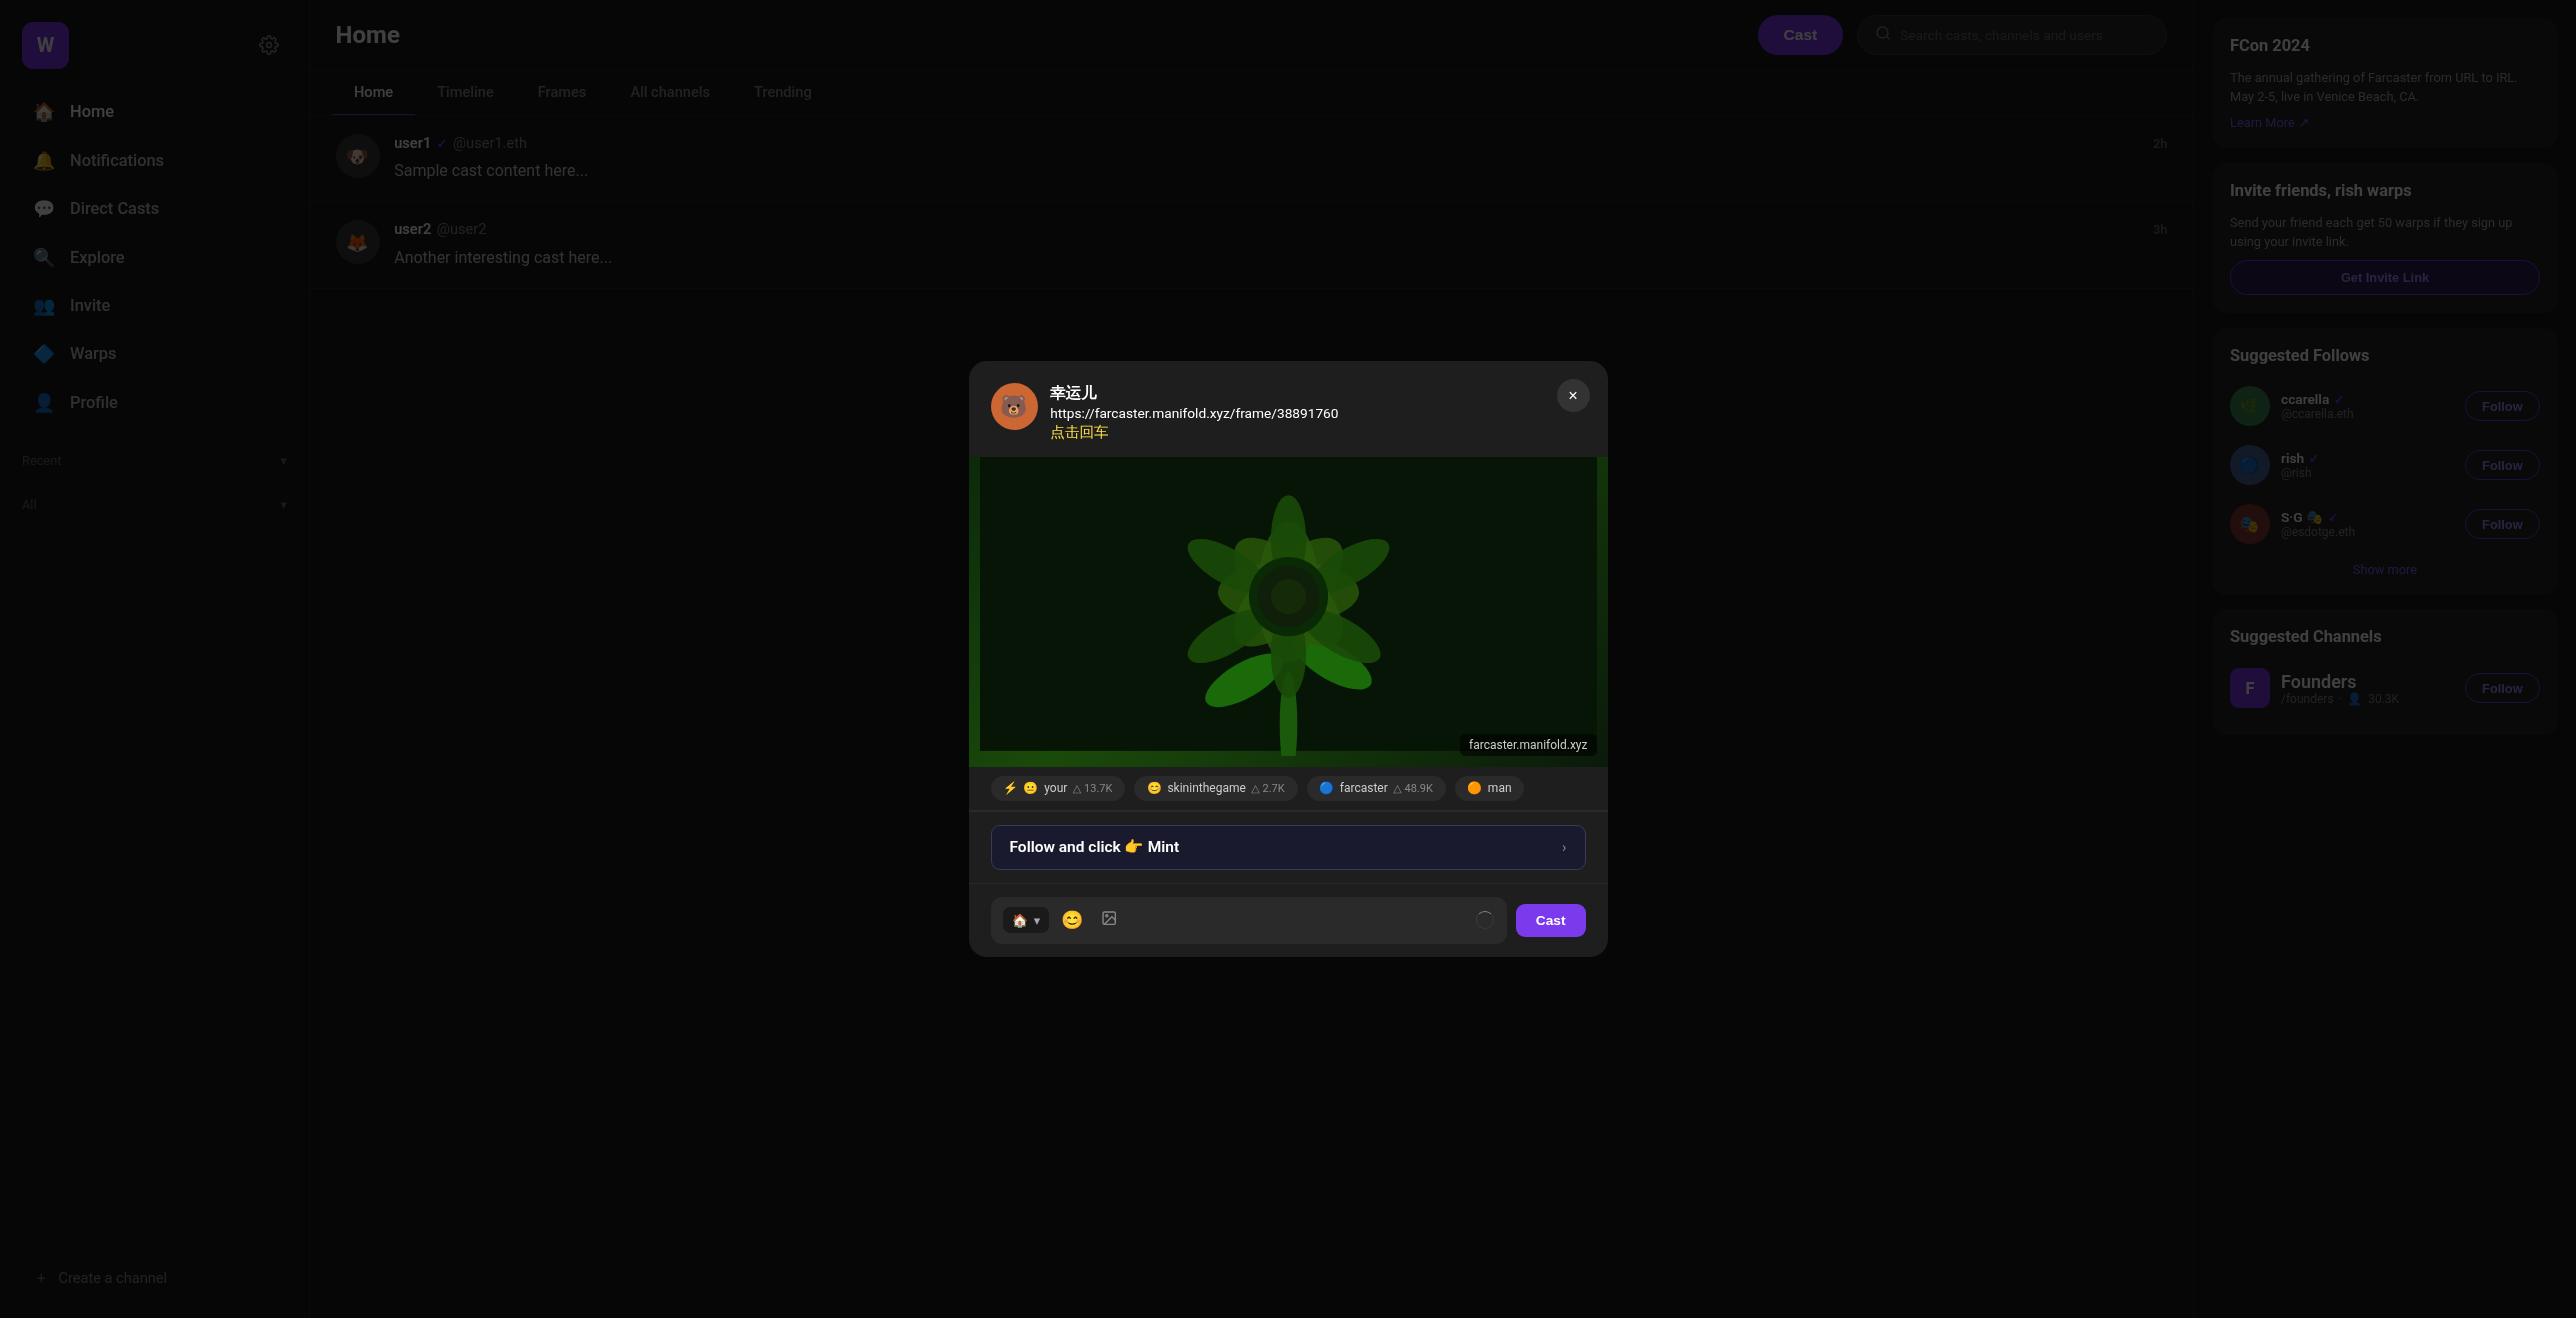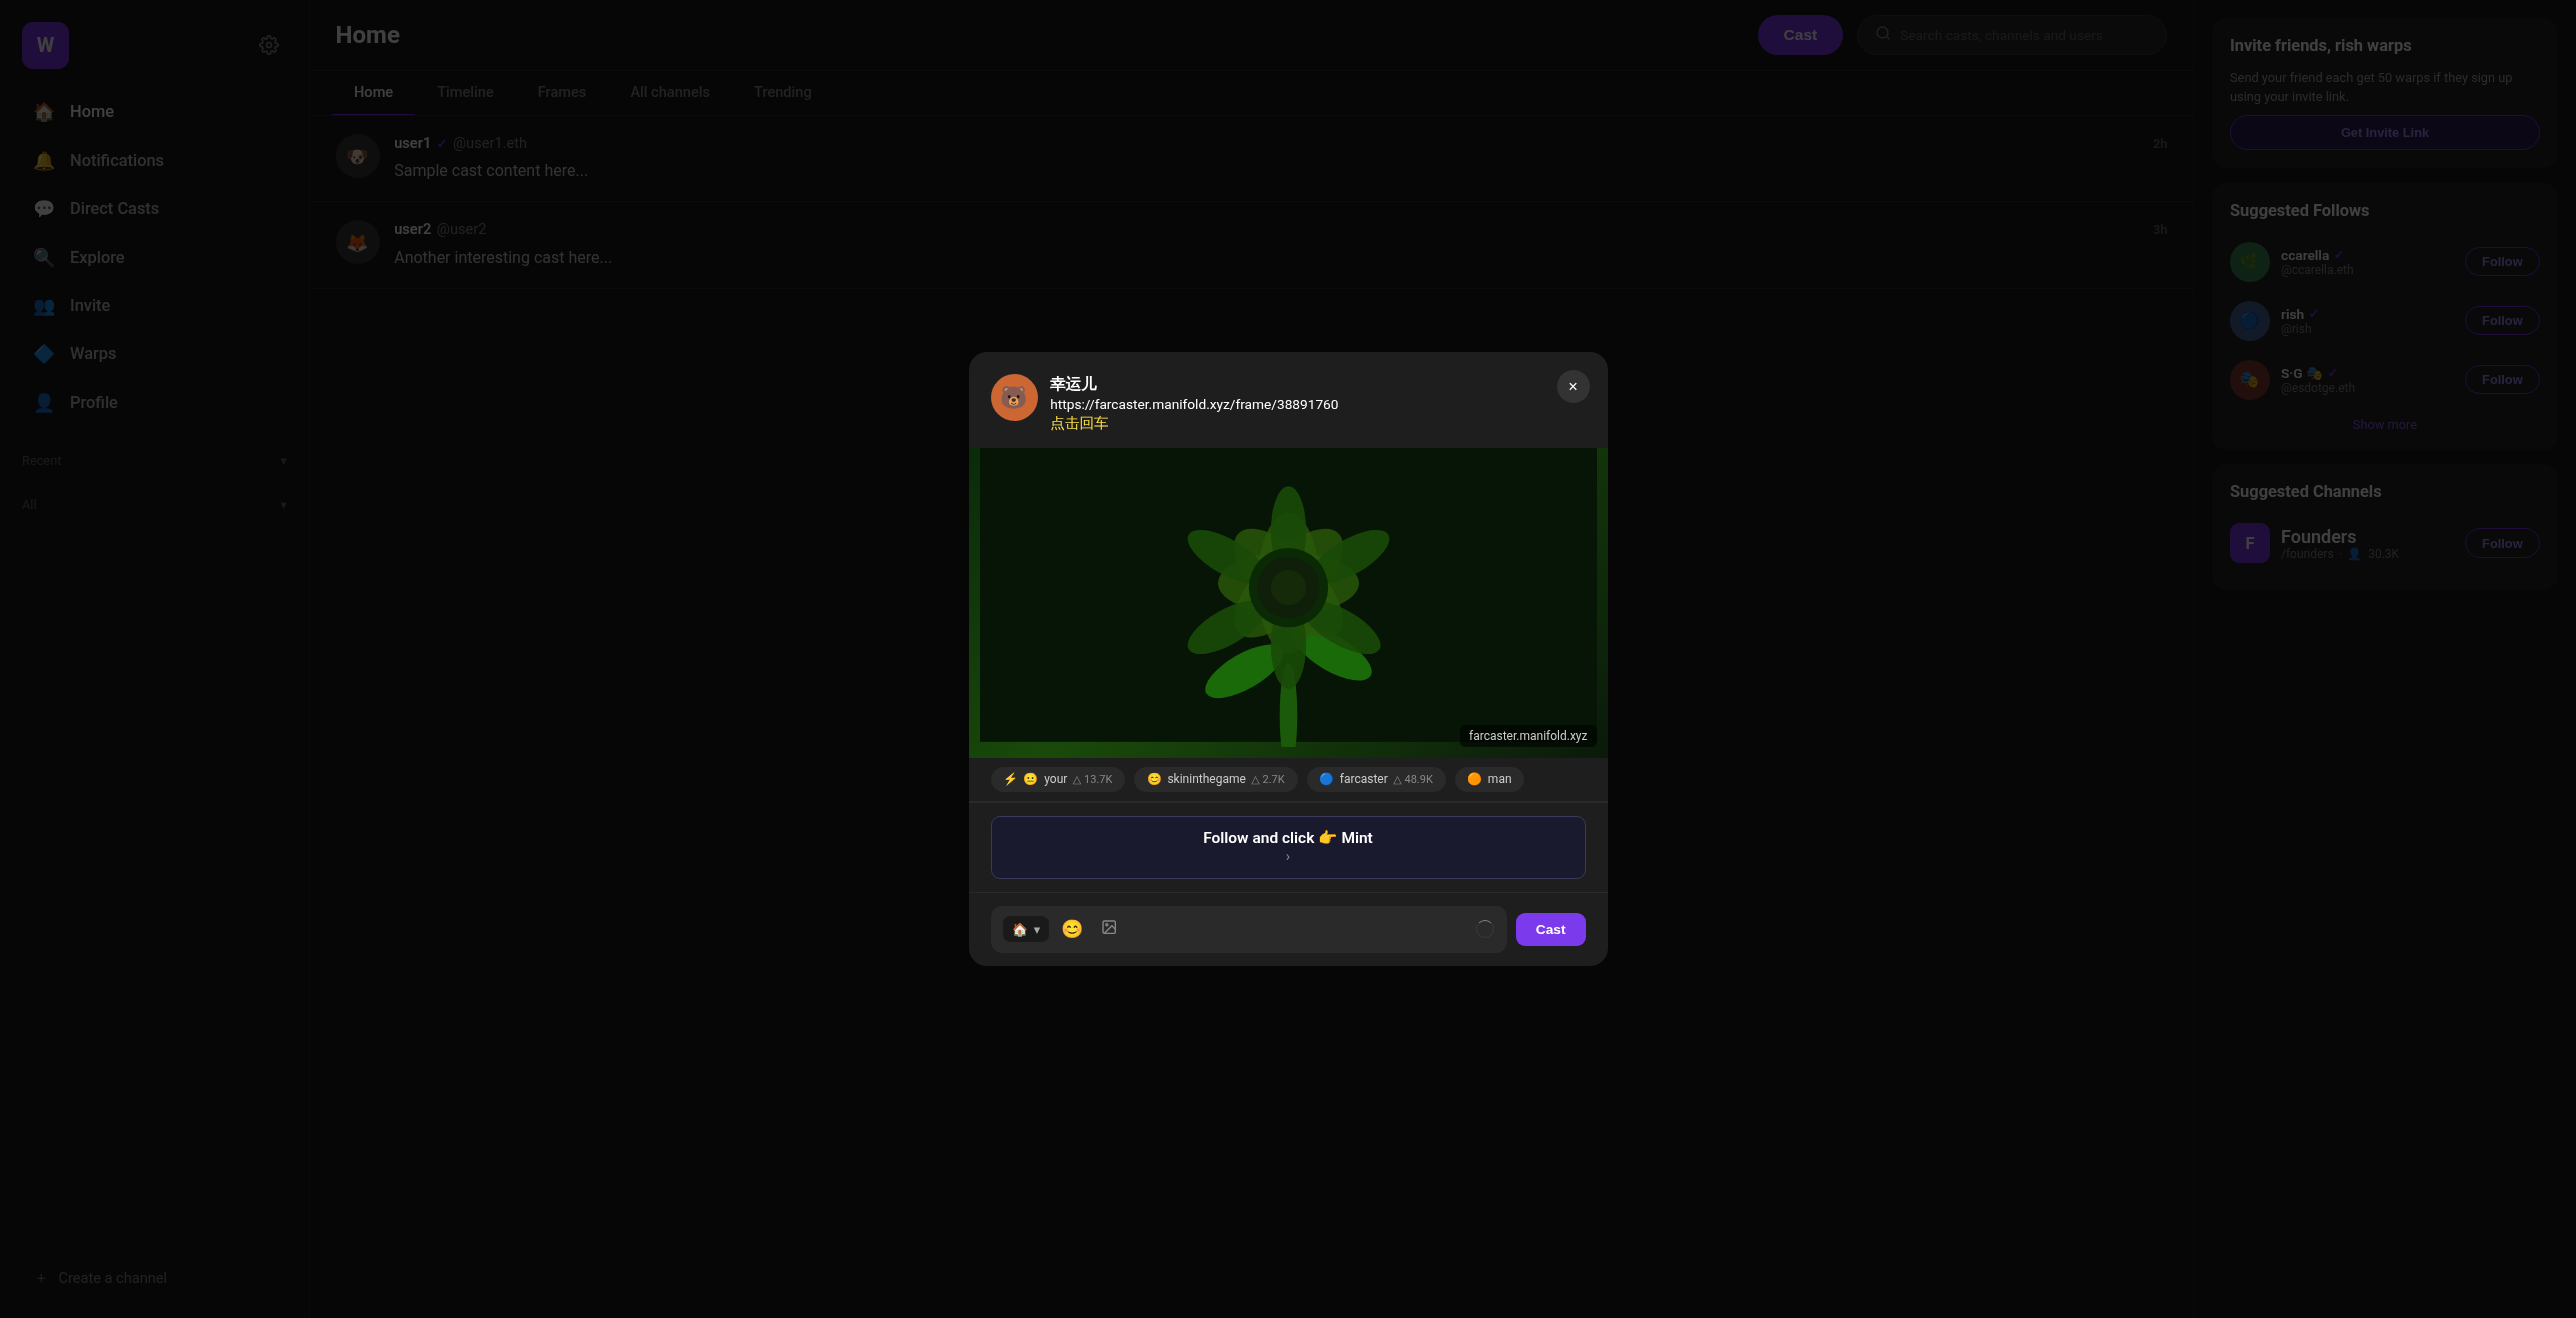--- a/index.html
+++ b/index.html
@@ -435,21 +435,20 @@
     }
     .mint-button-bar {
       background: #1a1a2e;
       border: 0.9px solid #3a3a5a;
       border-radius: 9px;
       padding: 12.8px 18px;
       display: flex;
       align-items: center;
       justify-content: space-between;
       cursor: pointer;
-      flex-direction: column;
     }
     .mint-button-text {
       color: #fff;
       font-size: 15.5px;
       font-weight: 600;
     }
 
     .modal-footer {
       padding: 12.8px 22px;
       display: flex;
@@ -649,20 +648,28 @@
           <span class="feed-time">3h</span>
         </div>
         <div class="feed-text">Another interesting cast here...</div>
       </div>
     </div>
   </div>
 </div>
 
 <div class="right-sidebar">
 
+  <div class="right-card">
+    <div class="right-card-title">FCon 2024</div>
+    <p>The annual gathering of Farcaster from URL to IRL. May 2-5, live in Venice Beach, CA.</p>
+    <a class="right-card-link">
+      <span>Learn More</span>
+      <span>↗</span>
+    </a>
+  </div>
 
   <div class="right-card">
     <div class="right-card-title">Invite friends, rish warps</div>
     <p>Send your friend each get 50 warps if they sign up using your invite link.</p>
     <button style="background:#2d1f52;border:0.9px solid #7c3aed;color:#a78bfa;border-radius:22px;padding:9px 18px;font-size:12.8px;font-weight:600;cursor:pointer;width:100%;">Get Invite Link</button>
   </div>
 
   <div class="right-card">
     <div class="right-card-title">Suggested Follows</div>
 

